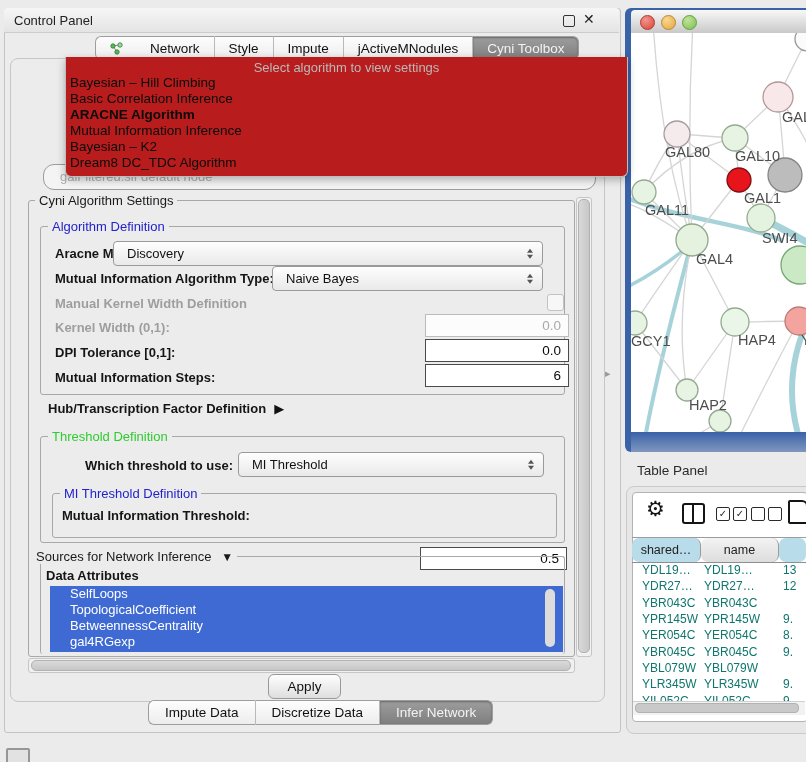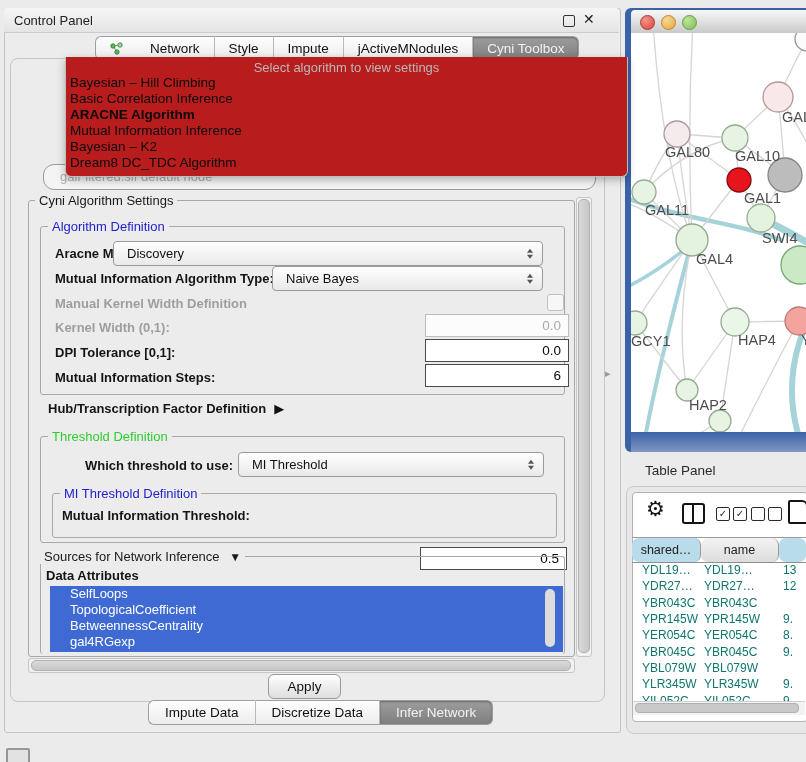--- a/index.html
+++ b/index.html
@@ -94,21 +94,21 @@
   .net-titlebar{left:631px; top:10px; width:175px; height:23px;
        background:linear-gradient(#f8f8f8,#c9c9c9); border-bottom:1px solid #8a8a8a; border-radius:4px 0 0 0;}
   .light{width:13px; height:13px; border-radius:50%; position:absolute; top:5px;}
   .light.red{background:radial-gradient(circle at 35% 30%, #f0968e, #dd4338); border:1px solid #ad3a31;}
   .light.yellow{background:radial-gradient(circle at 35% 30%, #f7d794, #e7a73c); border:1px solid #bb882e;}
   .light.green{background:radial-gradient(circle at 35% 30%, #c0e49b, #7dbf51); border:1px solid #649f40;}
   .net-canvas{left:631px; top:33px; width:175px; height:399px; background:#ffffff; overflow:hidden;}
   .net-frame-bottom{left:631px; top:432px; width:175px; height:20px;
        background:linear-gradient(var(--frame), #8097bf);}
   
-  .tp-title{left:637px; top:463px; font-size:13.5px; color:#2a2a2a;margin-left:8px;}
+  .tp-title{left:637px; top:463px; font-size:13.5px; color:#2a2a2a;}
   .tp-outer{left:626px; top:486px; width:185px; height:246px; background:#e7e7e7;
        border:1px solid #c9c9c9; border-radius:8px;}
   .tp-box{left:632px; top:492px; width:174px; height:228px; background:#fff;
        border:1px solid #b3b3b3; border-radius:4px; overflow:hidden;}
   .gear{left:646px; top:498px; font-size:21px; color:#141414; line-height:22px;}
   .split-ico{left:682px; top:503px; width:19px; height:17px; border:2px solid #141414; border-radius:3px;}
   .split-ico:before{content:""; position:absolute; left:8px; top:0; width:2px; height:17px; background:#141414;}
   .cb-ico{width:12px; height:12px; border:1.5px solid #2a2a2a; border-radius:2px; font-size:10px;
        line-height:11px; text-align:center; color:#2a2a2a; display:inline-block; margin-right:3px; background:#fff;}
   .cb-row{display:flex;}
@@ -228,21 +228,21 @@
       <span class="tri-dn"></span>
     </span>
 </div>
 
 <div class="abs fieldset" style="left:52px;top:493px;width:503px;height:43px;"></div>
 <span class="abs fs-label blue" style="left:60px;top:486px;">MI Threshold Definition</span>
 <span class="abs blabel" style="left:62px;top:508px;">Mutual Information Threshold:</span>
 <div class="abs tfield" style="left:420px;top:503px;width:131px;height:21px;margin-top:44px;">0.5</div>
 
 <div class="abs fieldset" style="left:40px;top:556px;width:523px;height:97px;border-bottom:none;"></div>
-<span class="abs fs-label" style="left:40px;top:549px;">
+<span class="abs fs-label" style="left:32px;top:549px;">
   <span>Sources for Network Inference</span>
   <span style="margin-left:6px;font-size:12px;">▼</span>
 </span>
 <span class="abs blabel" style="left:46px;top:568px;">Data Attributes</span>
 <div class="abs attr-list" id="attr-list">
     <div class="attr-item">SelfLoops</div>
     <div class="attr-item">TopologicalCoefficient</div>
     <div class="attr-item">BetweennessCentrality</div>
     <div class="attr-item">gal4RGexp</div>
   </div>

